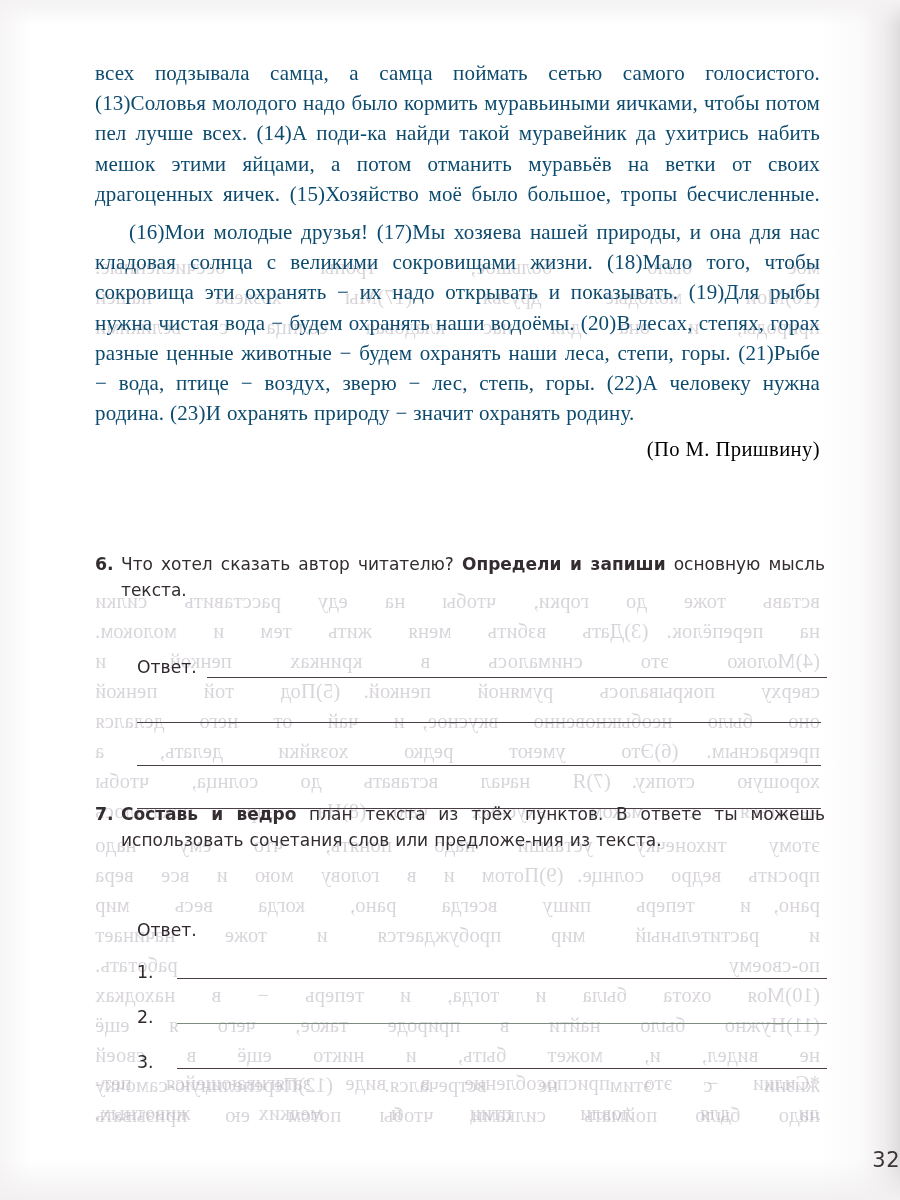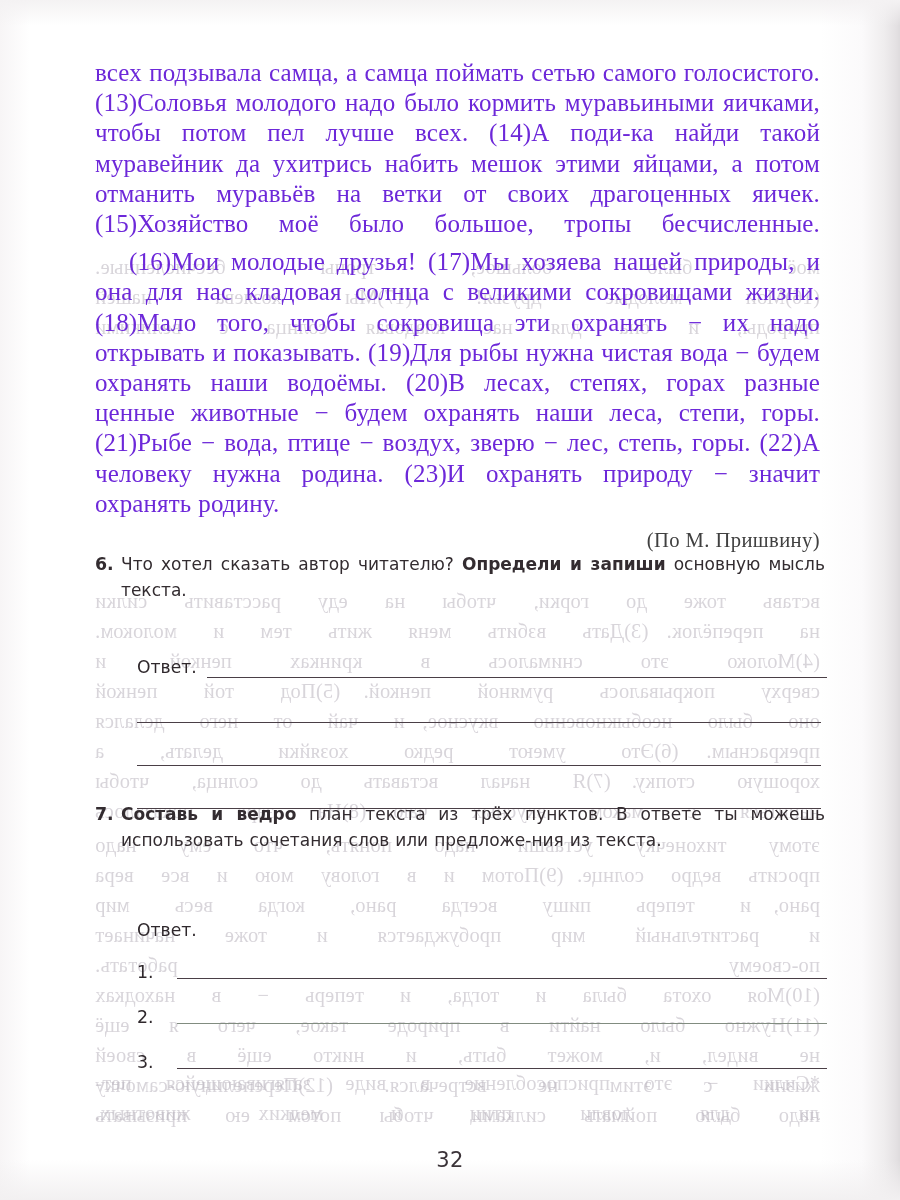--- a/index.html
+++ b/index.html
@@ -69,41 +69,41 @@
   .bleed.b4 { top: 1068px; }
 
   
   .content {
     position: absolute;
     left: 95px;
     top: 58px;
     width: 725px;
   }
   .para {
-    font-size: 25px;
+    font-size: 21px;
     line-height: 30.2px;
-    color: #6d28d9;
+    color: #0c4a6e;
     text-align: justify;
     text-align-last: justify;
     letter-spacing: .15px;
     margin: 0;
     word-spacing: .5px;
   }
   .para.last-ragged {
     text-align-last: left;
   }
   .para.indent {
     text-indent: 34px;
     margin-top: 8px;
   }
   .attribution {
     margin-top: 6px;
     font-size: 20.6px;
     line-height: 30px;
-    color: #404040;
+    color: #000000;
     text-align: right;
     letter-spacing: .4px;
   }
 
   
   .question {
     position: absolute;
     left: 95px;
     width: 730px;
     font-family: "DejaVu Sans", "Liberation Sans", sans-serif;
@@ -205,21 +205,21 @@
     margin-bottom: 2px;
   }
   .plan-rule.green { border-bottom-color: #818c80; }
 
   
   .page-number {
     position: absolute;
     left: 0;
     right: 0;
     top: 1148px;
-    text-align: center;
+    text-align: right;
     font-family: "DejaVu Sans", "Liberation Sans", sans-serif;
     font-size: 21px;
     color: #3b3338;
     letter-spacing: .5px;
   }
 </style>
 </head>
 <body>
 
 <div class="page">

